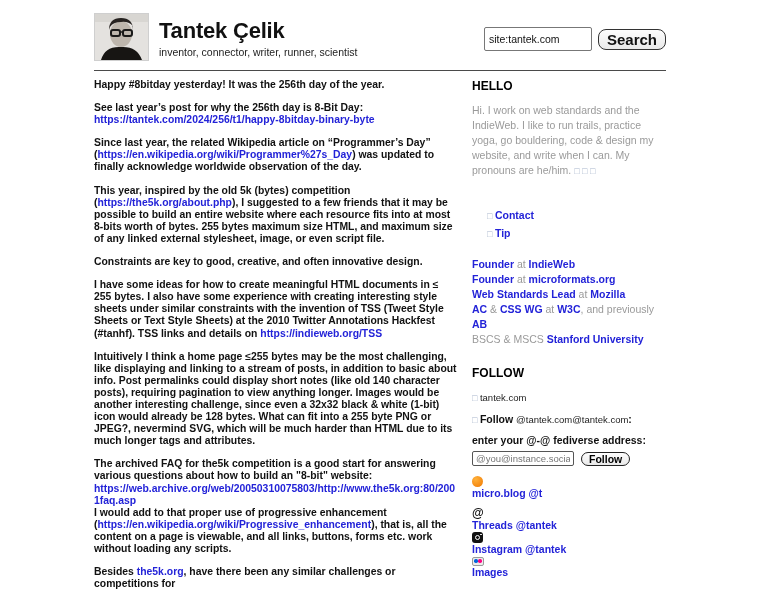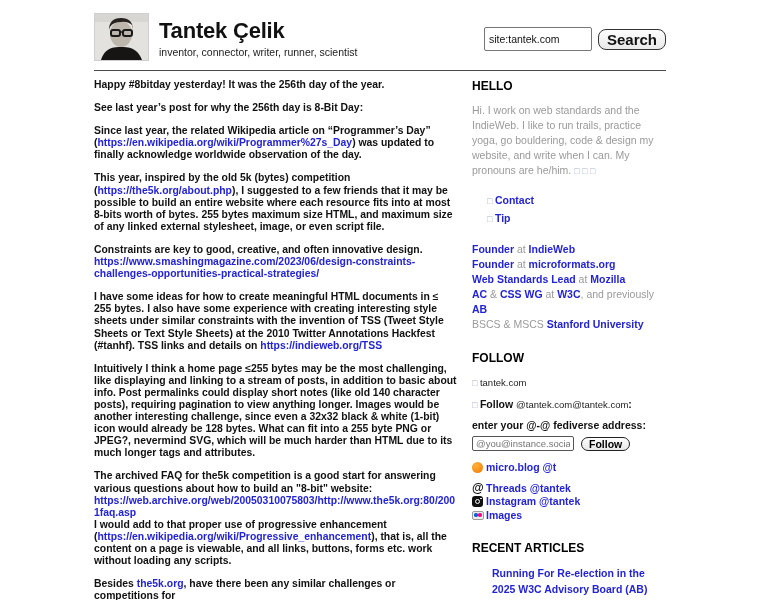--- a/index.html
+++ b/index.html
@@ -37,37 +37,37 @@
   a { text-decoration:none; cursor:pointer; }
   a.link, .link { color:#2323d8; overflow-wrap:anywhere; }
   a.blink, .blink { color:#2323d8; font-weight:bold; }
   .gray { color:#9a9a9a; }
   .bold { font-weight:bold; color:#111; }
   .mono { font-family:Liberation Sans, sans-serif; font-size:9.5px; color:#222; }
   .box { color:#aab6cc; font-size:9px; }
 
   
   .side-h { font-size:12px; font-weight:bold; color:#000; margin:0 0 9px; }
-  .bio { color:#9a9a9a; line-height:15px; margin-bottom:13px; }
+  .bio { color:#9a9a9a; line-height:15px; margin-bottom:28px; }
   .quick-link { font-weight:bold; line-height:16.5px;margin-left:15px; }
   .affil-block { margin-top:15px; line-height:15px; }
   .sect { margin-top:19px; }
   .follow-site { margin-bottom:6px; }
   .follow-fedi { margin-bottom:5px; }
   .form-label { font-weight:bold; font-size:10.5px; margin-bottom:3px; }
   .fedi-row { display:flex; align-items:center; }
   .fedi-input {
     width:102px; height:15px; font-size:9.5px; font-family:"Liberation Sans",sans-serif;
     border:1.5px solid #555; border-radius:2px; padding:0 3px; color:#333;
   }
   .btn-sm { margin-left:7px; font-size:10.5px; padding:0 7px; border-radius:7px;
     font-weight:bold; background:linear-gradient(#fdfdfd,#e9e9e9); border:1.5px solid #222; cursor:pointer;
     font-family:"Liberation Sans",sans-serif; }
   .social { margin-top:10px; }
-  .social-row { display:flex; line-height:13.5px; font-weight:bold; }
+  .social-row { display:flex; line-height:13.5px; font-weight:bold;flex-direction:column; }
   .social-row.first { margin-bottom:7px; }
   .ic { display:inline-flex; width:14px; justify-content:flex-start; align-items:center; flex:none; }
   .ic-mb { width:11px; height:11px; border-radius:50%; background:radial-gradient(circle at 35% 30%, #ffb13b, #f07800); }
   .ic-th { font-weight:bold; font-size:12px; color:#111; line-height:11px; }
   .ic-ig { position:relative; width:11px; height:11px; background:#111; border-radius:3px; }
   .ic-ig::after { content:''; position:absolute; left:2.6px; top:2.6px; width:3.6px; height:3.6px;
     border:1.1px solid #fff; border-radius:50%; }
   .ic-ig::before { content:''; position:absolute; right:1.5px; top:1.5px; width:1.5px; height:1.5px;
     background:#fff; border-radius:50%; }
   .ic-fl { position:relative; width:12px; height:9px; background:#ececec; border:1px solid #9a9a9a; border-radius:2px; }
@@ -104,24 +104,24 @@
         <button class="btn">Search</button>
       </div>
     </div>
 
     <hr class="rule">
 
     <div class="columns">
 
       <div class="main-col">
         <p><span>Happy #8bitday yesterday! It was the 256th day of the year.</span></p>
-        <p><span>See last year’s post for why the 256th day is 8-Bit Day:</span><br></p>
+        <p><span>See last year’s post for why the 256th day is 8-Bit Day:</span><br><a class="link">https://tantek.com/2024/256/t1/happy-8bitday-binary-byte</a></p>
         <p><span>Since last year, the related Wikipedia article on “Programmer’s Day” (</span><a class="link">https://en.wikipedia.org/wiki/Programmer%27s_Day</a><span>) was updated to finally acknowledge worldwide observation of the day.</span></p>
         <p><span>This year, inspired by the old 5k (bytes) competition (</span><a class="link">https://the5k.org/about.php</a><span>), I suggested to a few friends that it may be possible to build an entire website where each resource fits into at most 8-bits worth of bytes. 255 bytes maximum size HTML, and maximum size of any linked external stylesheet, image, or even script file.</span></p>
-        <p><span>Constraints are key to good, creative, and often innovative design.</span><br><a class="link">https://www.smashingmagazine.com/2023/06/design-constraints-challenges-opportunities-practical-strategies/</a></p>
+        <p><span>Constraints are key to good, creative, and often innovative design.</span><br></p>
         <p><span>I have some ideas for how to create meaningful HTML documents in ≤ 255 bytes. I also have some experience with creating interesting style sheets under similar constraints with the invention of TSS (Tweet Style Sheets or Text Style Sheets) at the 2010 Twitter Annotations Hackfest (#tanhf). TSS links and details on </span><a class="link">https://indieweb.org/TSS</a></p>
         <p><span>Intuitively I think a home page ≤255 bytes may be the most challenging, like displaying and linking to a stream of posts, in addition to basic about info. Post permalinks could display short notes (like old 140 character posts), requiring pagination to view anything longer. Images would be another interesting challenge, since even a 32x32 black &amp; white (1-bit) icon would already be 128 bytes. What can fit into a 255 byte PNG or JPEG?, nevermind SVG, which will be much harder than HTML due to its much longer tags and attributes.</span></p>
         <p><span>The archived FAQ for the5k competition is a good start for answering various questions about how to build an "8-bit" website:</span><br><a class="link">https://web.archive.org/web/20050310075803/http://www.the5k.org:80/2001faq.asp</a><br><span>I would add to that proper use of progressive enhancement (</span><a class="link">https://en.wikipedia.org/wiki/Progressive_enhancement</a><span>), that is, all the content on a page is viewable, and all links, buttons, forms etc. work without loading any scripts.</span></p>
         <p><span>Besides </span><a class="link">the5k.org</a><span>, have there been any similar challenges or competitions for</span></p>
       </div>
 
       <div class="side-col">
 
         <div class="side-h">HELLO</div>
         <div class="bio"><span class="gray">Hi. I work on web standards and the IndieWeb. I like to run trails, practice yoga, go bouldering, code &amp; design my website, and write when I can. My pronouns are he/him. </span><span class="box">□ □ □</span></div>

